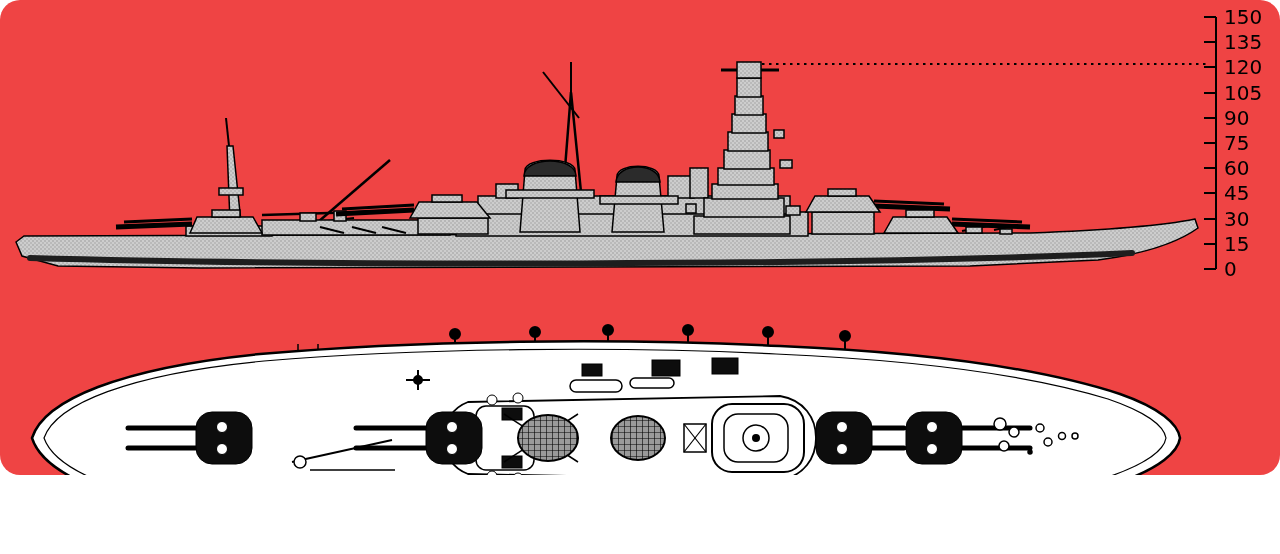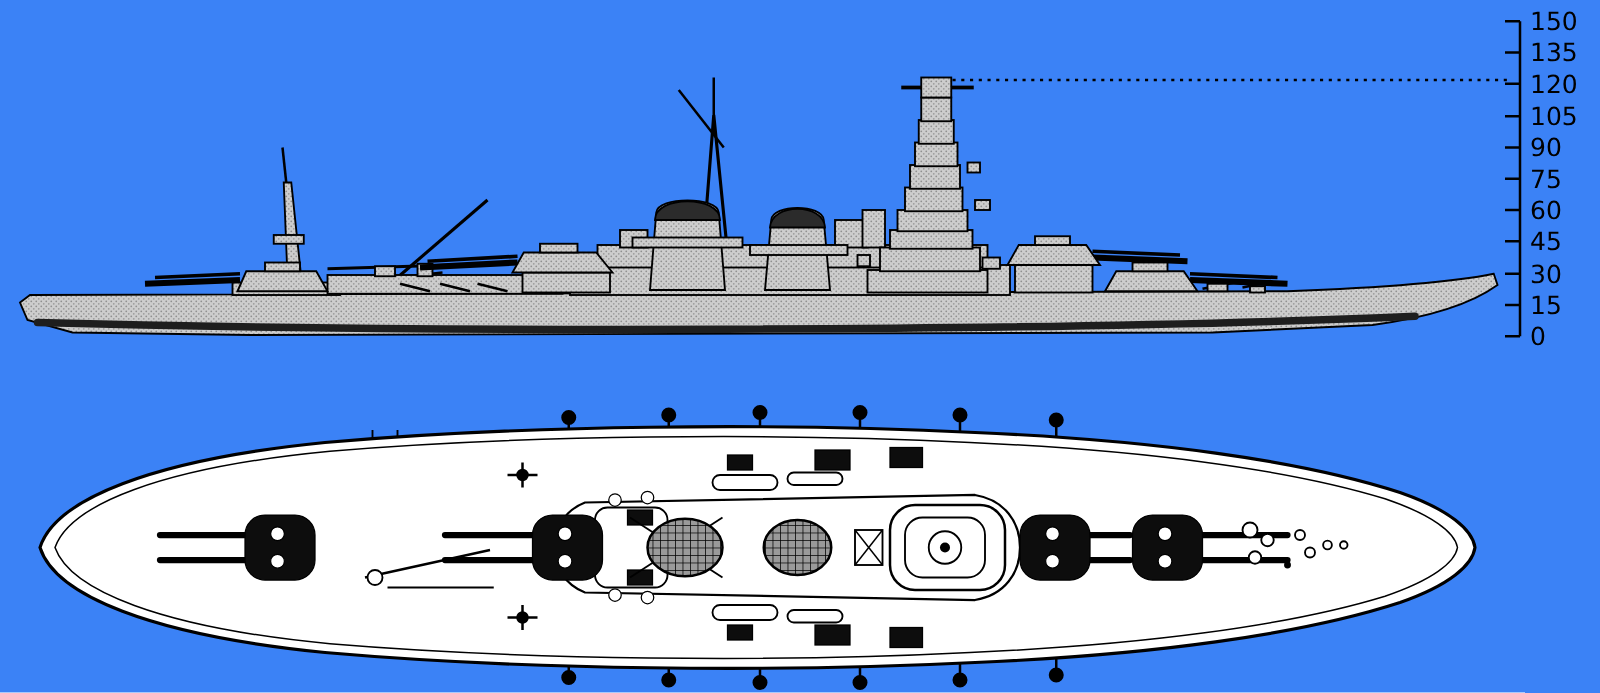--- a/index.html
+++ b/index.html
@@ -1,17 +1,17 @@
 <!DOCTYPE html>
 <html><head>
 <meta charset="utf-8">
 <style>
   html,body{margin:0;padding:0;background:#fff;}
-  #stage{position:relative;width:1280px;height:554px;background:#3b82f6;overflow:hidden;
-         font-family:"DejaVu Sans", sans-serif;}
+  #stage{position:relative;width:1280px;height:475px;background:#ef4444;overflow:hidden;
+         font-family:"DejaVu Sans", sans-serif;border-radius:20px;}
   svg{position:absolute;left:0;top:0;}
   .g{fill:url(#ht);stroke:#000;stroke-width:1.5;}
   .ln{stroke:#000;fill:none;}
   .white{fill:#fff;stroke:#000;}
   .blk{fill:#0d0d0d;stroke:#000;}
   .tick-label{font-size:20px;fill:#000;}
 </style>
 </head>
 <body>
 

